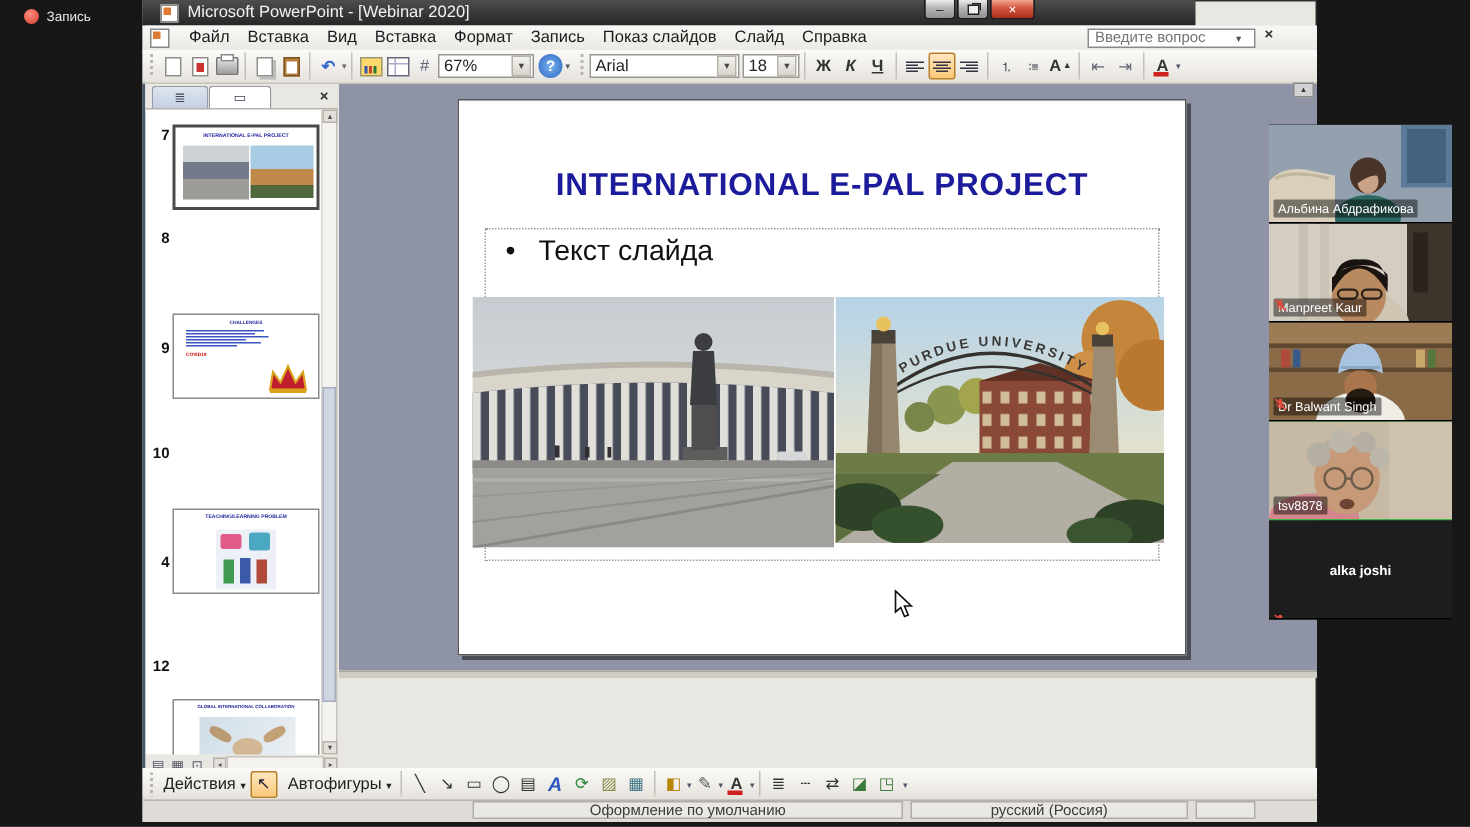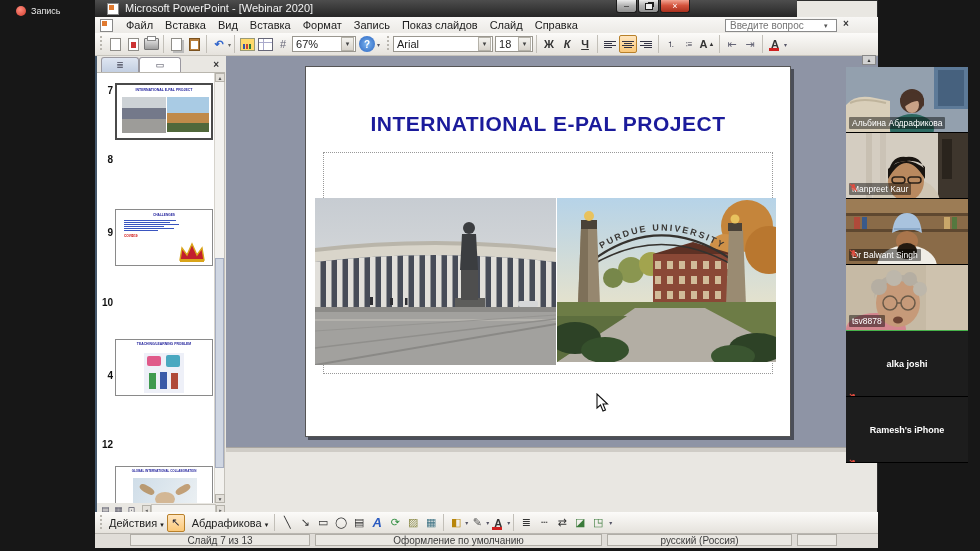--- a/index.html
+++ b/index.html
@@ -93,21 +93,21 @@
   .notes-text{font-size:11px;color:#4b4b4b;padding:3px 0 0 8px;}
 
   
   .draw{top:512px;height:21px;}
   .dlabel{font-size:11px;color:#222;padding:0 3px;white-space:nowrap;}
   .statusbar{left:95px;top:533px;width:783px;height:15px;background:#e0ddd8;border-top:1px solid #b9b6b0;box-sizing:border-box;}
   .sbox{position:absolute;top:1px;height:12px;background:#eae8e3;border:1px solid #b0ada6;box-sizing:border-box;
         font-size:10px;color:#3c3c3c;display:flex;align-items:center;justify-content:center;}
 
   
-  .vtile{left:846px;width:122px;height:66px;background:#1d1d1d;border-bottom:1px solid #000;box-sizing:border-box;overflow:hidden;}
+  .vtile{left:846px;width:122px;height:66px;background:#1d1d1d;border-bottom:1px solid #000;box-sizing:border-box;overflow:hidden;margin-top:16px;}
   .vtile svg{position:absolute;left:0;top:0;}
   .vname{position:absolute;left:3px;bottom:3px;display:flex;align-items:center;gap:2px;
          background:rgba(0,0,0,.45);color:#fff;font-size:8.5px;padding:1px 3px;border-radius:1px;white-space:nowrap;}
   .vname-center{position:absolute;left:0;right:0;top:50%;transform:translateY(-50%);text-align:center;
                 color:#fff;font-size:9px;font-weight:bold;}
   .mic-corner{position:absolute;left:3px;bottom:3px;}
   .active-b{outline:2px solid #46b24a;outline-offset:-2px;}
   .upbtn{left:862px;top:55px;width:14px;height:10px;background:#d2d2d2;border:1px solid #888;box-sizing:border-box;
          font-size:5px;color:#333;display:flex;align-items:center;justify-content:center;}
   .cursor-svg{left:596px;top:393px;}
@@ -320,20 +320,24 @@
     <span class="vico">⊡</span>
     <span class="sbtn" style="width:9px;height:10px;margin-left:4px;">◂</span>
     <span style="flex:1;height:10px;background:#f3f2ef;border:1px solid #c6c3bc;"></span>
     <span class="sbtn" style="width:9px;height:10px;">▸</span>
   </div>
 
   <div class="abs slidearea"></div>
   <div class="abs slide"></div>
   <div class="abs slide-title">INTERNATIONAL E-PAL PROJECT</div>
   <div class="abs ph-box"></div>
+  <div class="abs bullet-line">
+    <span>•</span>
+    <span style="margin-left:10px;">Текст слайда</span>
+  </div>
 
   <svg class="abs" style="left:315px;top:198px;" width="241" height="167" viewBox="0 0 241 167">
     <defs>
       <linearGradient id="sky1" x1="0" y1="0" x2="0" y2="1">
         <stop offset="0" stop-color="#c7ccd2"></stop>
           <stop offset="1" stop-color="#e6e6e2"></stop>
       </linearGradient>
       <pattern id="cols" width="11" height="60" patternUnits="userSpaceOnUse">
         <rect width="5.5" height="60" fill="#e9e7e1"></rect>
       </pattern>
@@ -408,21 +412,21 @@
 
   <div class="abs divider"></div>
 
   <div class="abs flex toolbar draw">
     <span class="grip"></span>
     <span class="dlabel">
       <span>Действия</span> <span style="font-size:7px;">▾</span>
     </span>
     <span class="tbtn active" style="color:#223;">↖</span>
     <span class="dlabel" style="margin-left:4px;">
-      <span>Абдрафикова</span> <span style="font-size:7px;">▾</span>
+      <span>Автофигуры</span> <span style="font-size:7px;">▾</span>
     </span>
     <span class="sep"></span>
     <span class="tbtn">╲</span>
     <span class="tbtn">↘</span>
     <span class="tbtn">▭</span>
     <span class="tbtn">◯</span>
     <span class="tbtn">▤</span>
     <span class="tbtn" style="color:#2a5ac0;font-style:italic;font-weight:bold;font-size:13px;">A</span>
     <span class="tbtn" style="color:#2a8a3a;">⟳</span>
     <span class="tbtn" style="color:#884;">▨</span>
@@ -440,21 +444,20 @@
     <span class="sep"></span>
     <span class="tbtn">≣</span>
     <span class="tbtn">┄</span>
     <span class="tbtn">⇄</span>
     <span class="tbtn" style="color:#3a7a3a;">◪</span>
     <span class="tbtn" style="color:#3a7a3a;">◳</span>
     <span style="font-size:6px;color:#556;margin-left:2px;">▾</span>
   </div>
 
   <div class="abs statusbar"></div>
-  <div class="abs sbox" style="left:130px;width:180px;top:534px;">Слайд 7 из 13</div>
   <div class="abs sbox" style="left:607px;width:185px;top:534px;">русский (Россия)</div>
   <div class="abs sbox" style="left:315px;width:287px;top:534px;">Оформление по умолчанию</div>
   <div class="abs sbox" style="left:797px;width:40px;top:534px;"></div>
 
   <div class="abs upbtn">▲</div>
 
   <div class="abs vtile" style="top:67px;">
     <svg width="122" height="66" viewBox="0 0 122 66">
       <rect width="122" height="66" fill="#93a0ae"></rect>
       <rect width="122" height="66" fill="url(#g)" opacity="0"></rect>
@@ -550,25 +553,14 @@
     <span class="mic-corner">
       <svg width="9" height="9" viewBox="0 0 12 12">
           <path d="M6 1.2a1.9 1.9 0 0 1 1.9 1.9v2.6a1.9 1.9 0 0 1-3.8 0V3.1A1.9 1.9 0 0 1 6 1.2z" fill="#e04c3f"></path>
           <path d="M2.8 5.6a3.2 3.2 0 0 0 6.4 0" stroke="#e04c3f" fill="none"></path>
           <line x1="6" y1="8.8" x2="6" y2="10.8" stroke="#e04c3f"></line>
           <line x1="1.2" y1="1.2" x2="10.8" y2="10.8" stroke="#e04c3f" stroke-width="1.4"></line>
         </svg>
     </span>
   </div>
 
-  <div class="abs vtile" style="top:397px;">
-    <span class="vname-center">Ramesh's iPhone</span>
-    <span class="mic-corner">
-      <svg width="9" height="9" viewBox="0 0 12 12">
-          <path d="M6 1.2a1.9 1.9 0 0 1 1.9 1.9v2.6a1.9 1.9 0 0 1-3.8 0V3.1A1.9 1.9 0 0 1 6 1.2z" fill="#e04c3f"></path>
-          <path d="M2.8 5.6a3.2 3.2 0 0 0 6.4 0" stroke="#e04c3f" fill="none"></path>
-          <line x1="6" y1="8.8" x2="6" y2="10.8" stroke="#e04c3f"></line>
-          <line x1="1.2" y1="1.2" x2="10.8" y2="10.8" stroke="#e04c3f" stroke-width="1.4"></line>
-        </svg>
-    </span>
-  </div>
 
 </div>
 
 </body></html>

